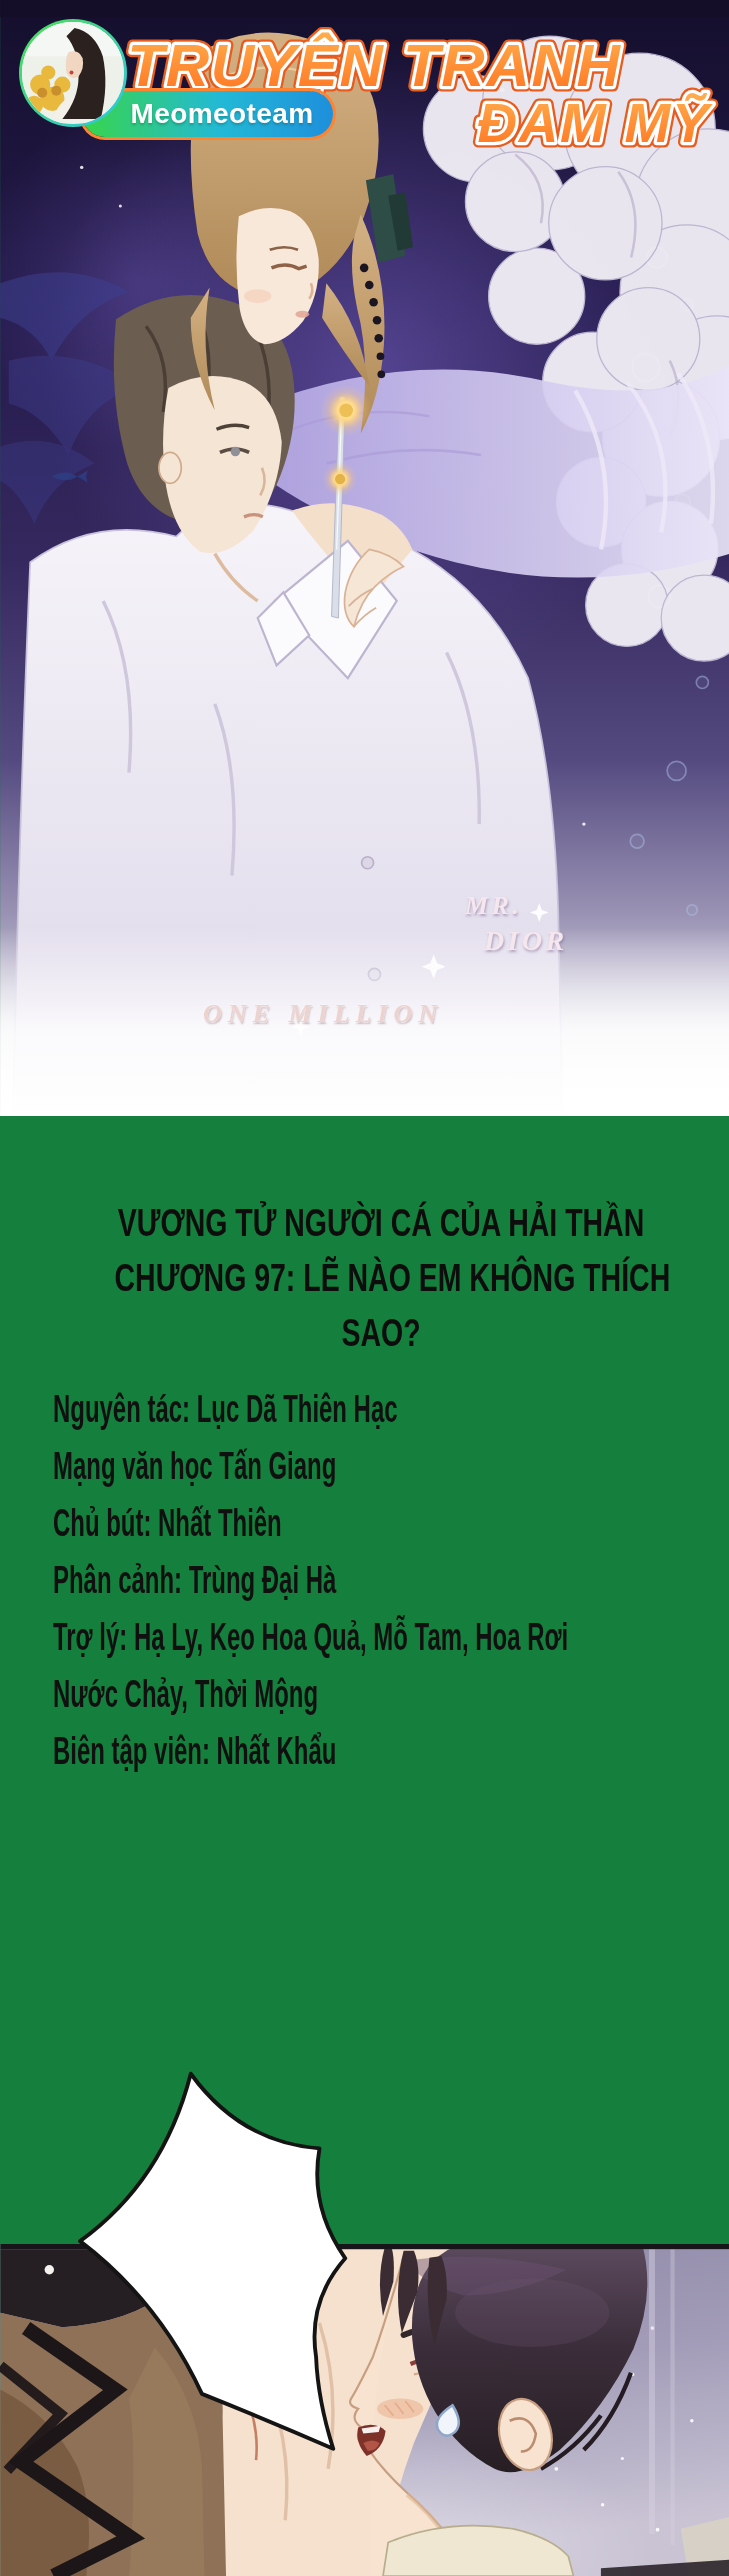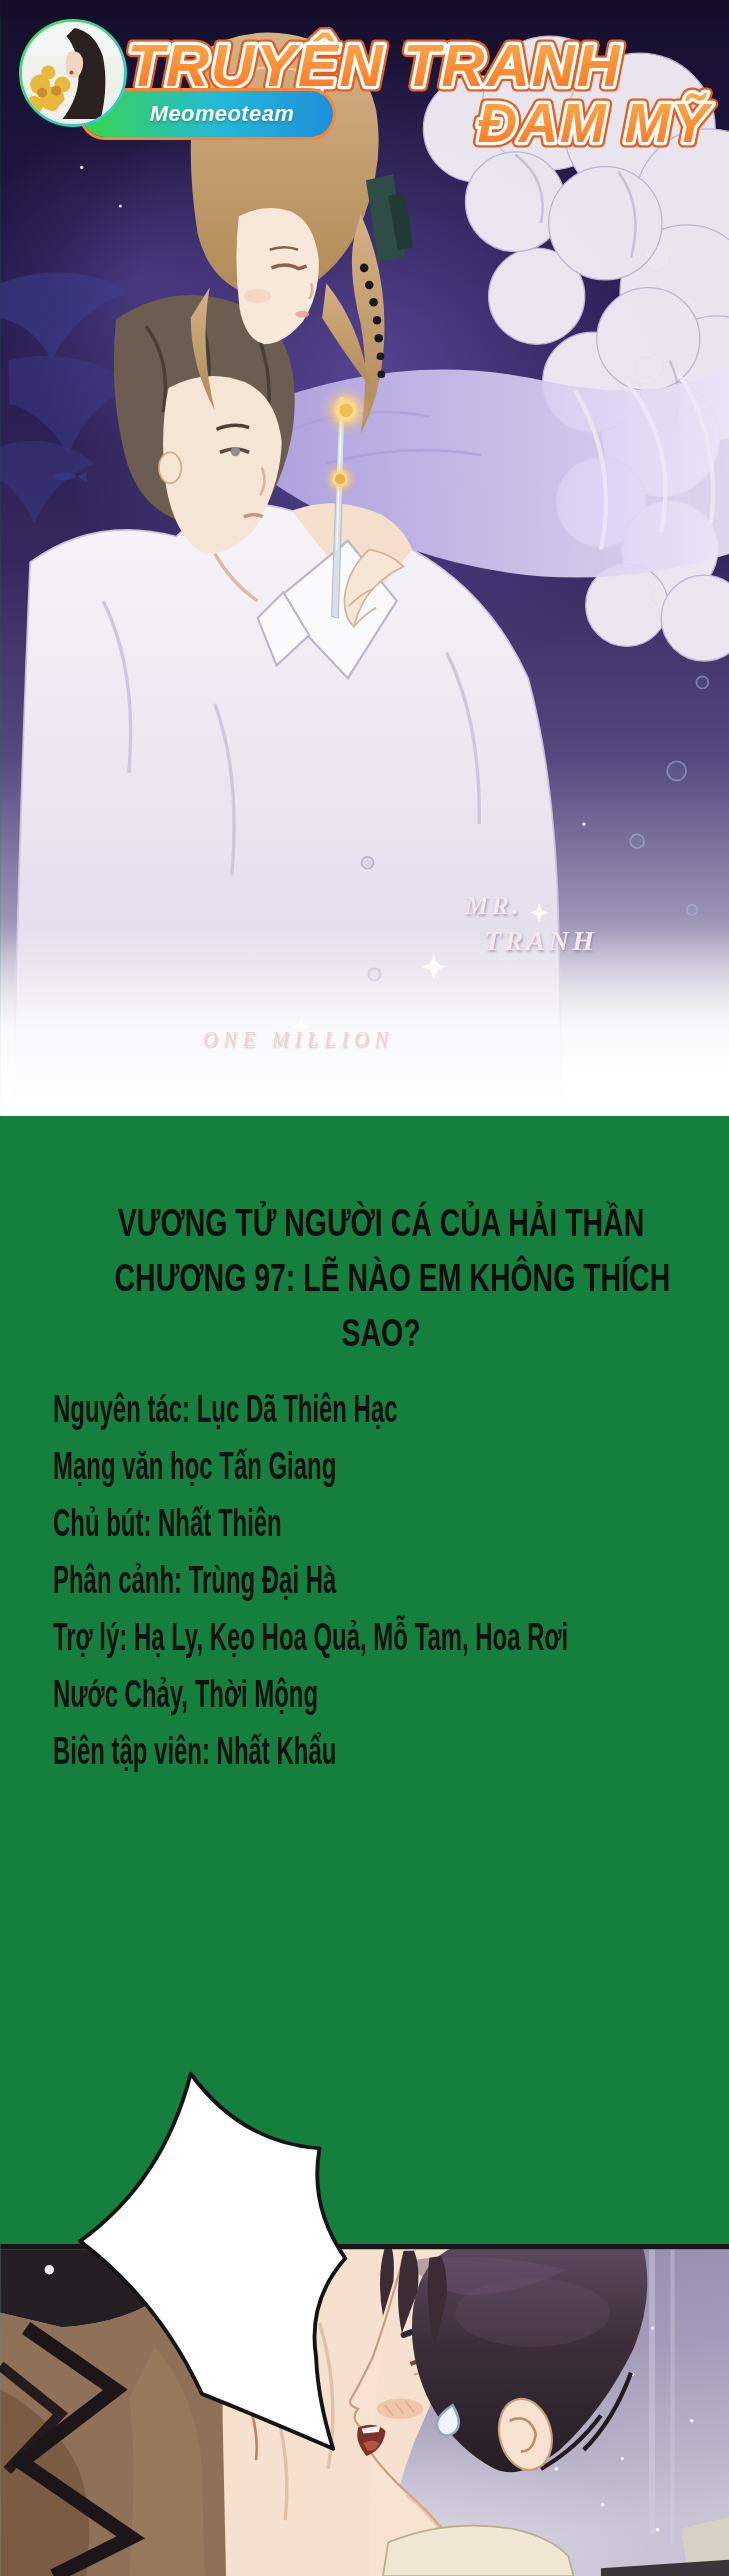--- a/index.html
+++ b/index.html
@@ -7,36 +7,36 @@
         font-family:"Liberation Sans", sans-serif;}
   svg{display:block;}
 
   
   .avatar-ring{position:absolute;left:19px;top:19px;width:108px;height:108px;border-radius:50%;
     background:linear-gradient(135deg,#4be04e,#2ec5e8);padding:3.4px;box-sizing:border-box;z-index:6;}
   .avatar-ring .ph{width:100%;height:100%;border-radius:50%;overflow:hidden;background:#eef0ea;}
   .team-badge{position:absolute;left:82px;top:91px;width:251px;height:46px;border-radius:26px;z-index:5;
     background:linear-gradient(90deg,#38d54a 0%,#23b9d6 55%,#1e8fdc 100%);
     box-shadow:0 0 0 3px #ff8432;display:flex;align-items:center;justify-content:center;padding-left:29px;box-sizing:border-box;}
-  .team-badge span{color:#ffffff;font-style:italic;font-weight:bold;font-size:22px;letter-spacing:0.4px;
+  .team-badge span{color:#ffffff;font-weight:bold;font-size:28px;letter-spacing:0.4px;
     text-shadow:0 1.7px 2.6px rgba(10,80,60,.35);}
 
   
   .cn{position:absolute;font-family:"DejaVu Serif","Liberation Serif",serif;font-weight:bold;line-height:1;
     background:linear-gradient(105deg,#f9d9e9 0%,#e7d9fb 16%,#d3eddf 34%,#fce4c7 50%,#f4c9dd 66%,#ddd5f7 82%,#ffffff 100%);
     -webkit-background-clip:text;background-clip:text;color:transparent;
     filter:drop-shadow(3.4px 4.3px 2.6px rgba(96,78,128,.35));white-space:nowrap;}
   .cn1{left:151px;top:841px;font-size:105px;letter-spacing:-5.2px;}
   .cn2{left:184px;top:967px;font-size:106px;letter-spacing:-4.3px;}
   .en-side{position:absolute;left:465px;top:893px;font-family:"Liberation Serif",serif;font-style:italic;
     font-weight:bold;color:#f6e7ee;text-shadow:0.9px 1.7px 2.6px rgba(120,95,140,.5);line-height:1;z-index:3;}
   .en-side .l1{font-size:26px;letter-spacing:3.4px;}
   .en-side .l2{font-size:28px;letter-spacing:3.4px;margin-top:7.7px;margin-left:19px;}
-  .en-overlay{position:absolute;left:203px;top:1028px;font-family:"Liberation Serif",serif;font-style:italic;
-    font-weight:normal;font-size:20px;letter-spacing:6px;color:#edd3d0;
+  .en-overlay{position:absolute;left:203px;top:999px;font-family:"Liberation Serif",serif;font-style:italic;
+    font-weight:bold;font-size:26px;letter-spacing:6px;color:#edd3d0;
     text-shadow:0 0 1.7px #fff,0.9px 1.7px 1.7px rgba(150,110,120,.45);z-index:3;white-space:nowrap;}
 
   
   .heading{position:absolute;left:0;top:1195px;width:730px;text-align:center;color:#0d0d0d;z-index:2;margin-left:16px;}
   .heading .hl{display:block;font-weight:bold;font-size:39px;line-height:55px;white-space:nowrap;
     transform:scaleX(.73);transform-origin:50% 50%;}
   .credits{position:absolute;left:53px;top:1381px;color:#101010;z-index:2;}
   .credits .cl{display:block;font-weight:bold;font-size:38px;line-height:57px;white-space:nowrap;
     transform:scaleX(.63);transform-origin:0 50%;}
 
@@ -292,21 +292,21 @@
     </div>
   </div>
   <div class="team-badge">
     <span>Meomeoteam</span>
   </div>
 
   <div class="cn cn1">总裁的</div>
   <div class="cn cn2">百万剧本</div>
   <div class="en-side">
     <div class="l1">MR.</div>
-    <div class="l2">TRANH</div>
+    <div class="l2">DIOR</div>
   </div>
   <div class="en-overlay">ONE MILLION</div>
 
   <div class="heading">
     <span class="hl">VƯƠNG TỬ NGƯỜI CÁ CỦA HẢI THẦN</span>
     <span class="hl">CHƯƠNG 97: LẼ NÀO EM KHÔNG THÍCH</span>
     <span class="hl">SAO?</span>
   </div>
   <div class="credits">
     <span class="cl">Nguyên tác: Lục Dã Thiên Hạc</span>

